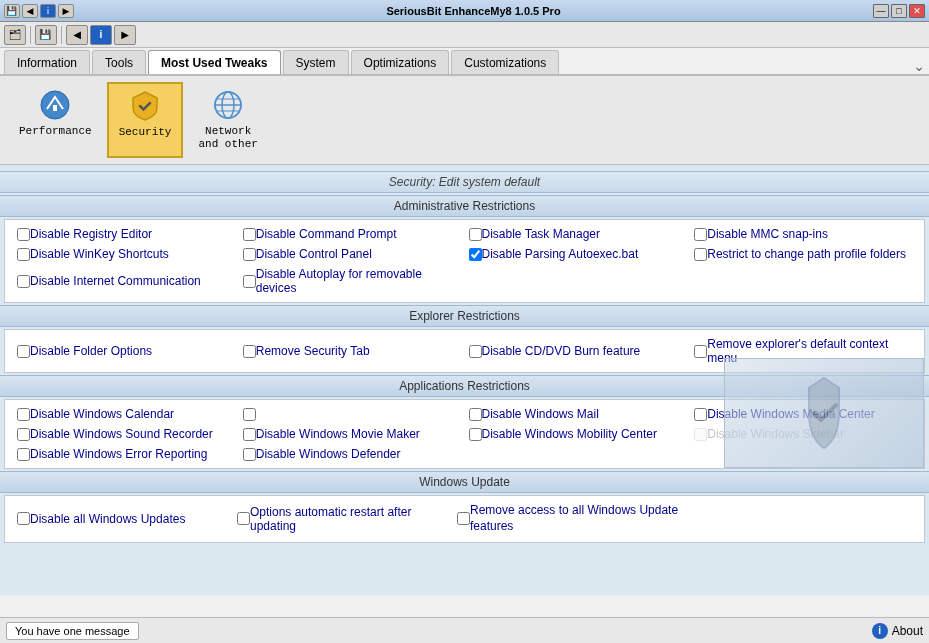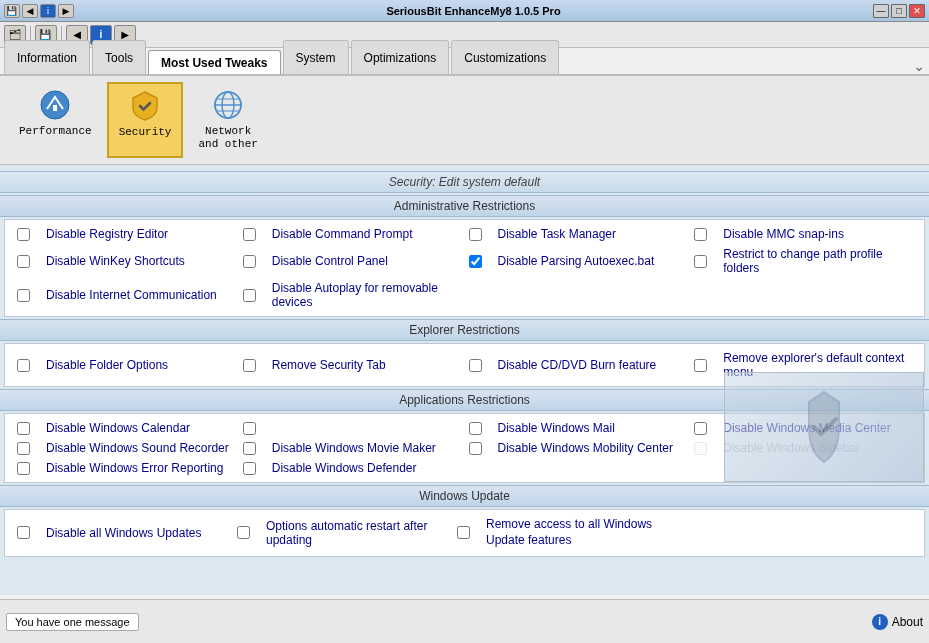--- a/index.html
+++ b/index.html
@@ -87,21 +87,21 @@
     }
     .main-tab {
       padding: 3px 12px;
       font-size: 12px;
       cursor: pointer;
       border: 1px solid #bbb;
       border-bottom: none;
       background: #ddd;
       margin-right: 2px;
       border-radius: 3px 3px 0 0;
-      height: 34px;
+      height: 24px;
       display: flex;
       align-items: center;
     }
     .main-tab.active {
       background: #fff;
       border-color: #999;
       font-weight: bold;
       height: 24px;
     }
     .main-tab-right {
@@ -177,40 +177,40 @@
       margin: 0 4px 2px 4px;
       padding: 4px 0;
     }
     .items-row {
       display: flex;
       padding: 2px 8px;
     }
     .item-cell {
       display: flex;
       align-items: center;
-      gap: 16px;
+      gap: 0;
       min-width: 220px;
       flex: 1;
       padding: 1px 4px;
     }
     .item-cell input[type="checkbox"] {
       width: 13px;
       height: 13px;
       cursor: pointer;
     }
     .item-label {
       font-size: 12px;
       color: #00008b;
       cursor: pointer;
     }
 
     
     .status-bar {
       background: #e8e8e8;
-      height: 44px;
+      height: 26px;
       display: flex;
       align-items: center;
       padding: 0 6px;
       border-top: 1px solid #bbb;
       position: absolute;
       bottom: 0;
       left: 0;
       right: 0;
     }
     .status-message {

